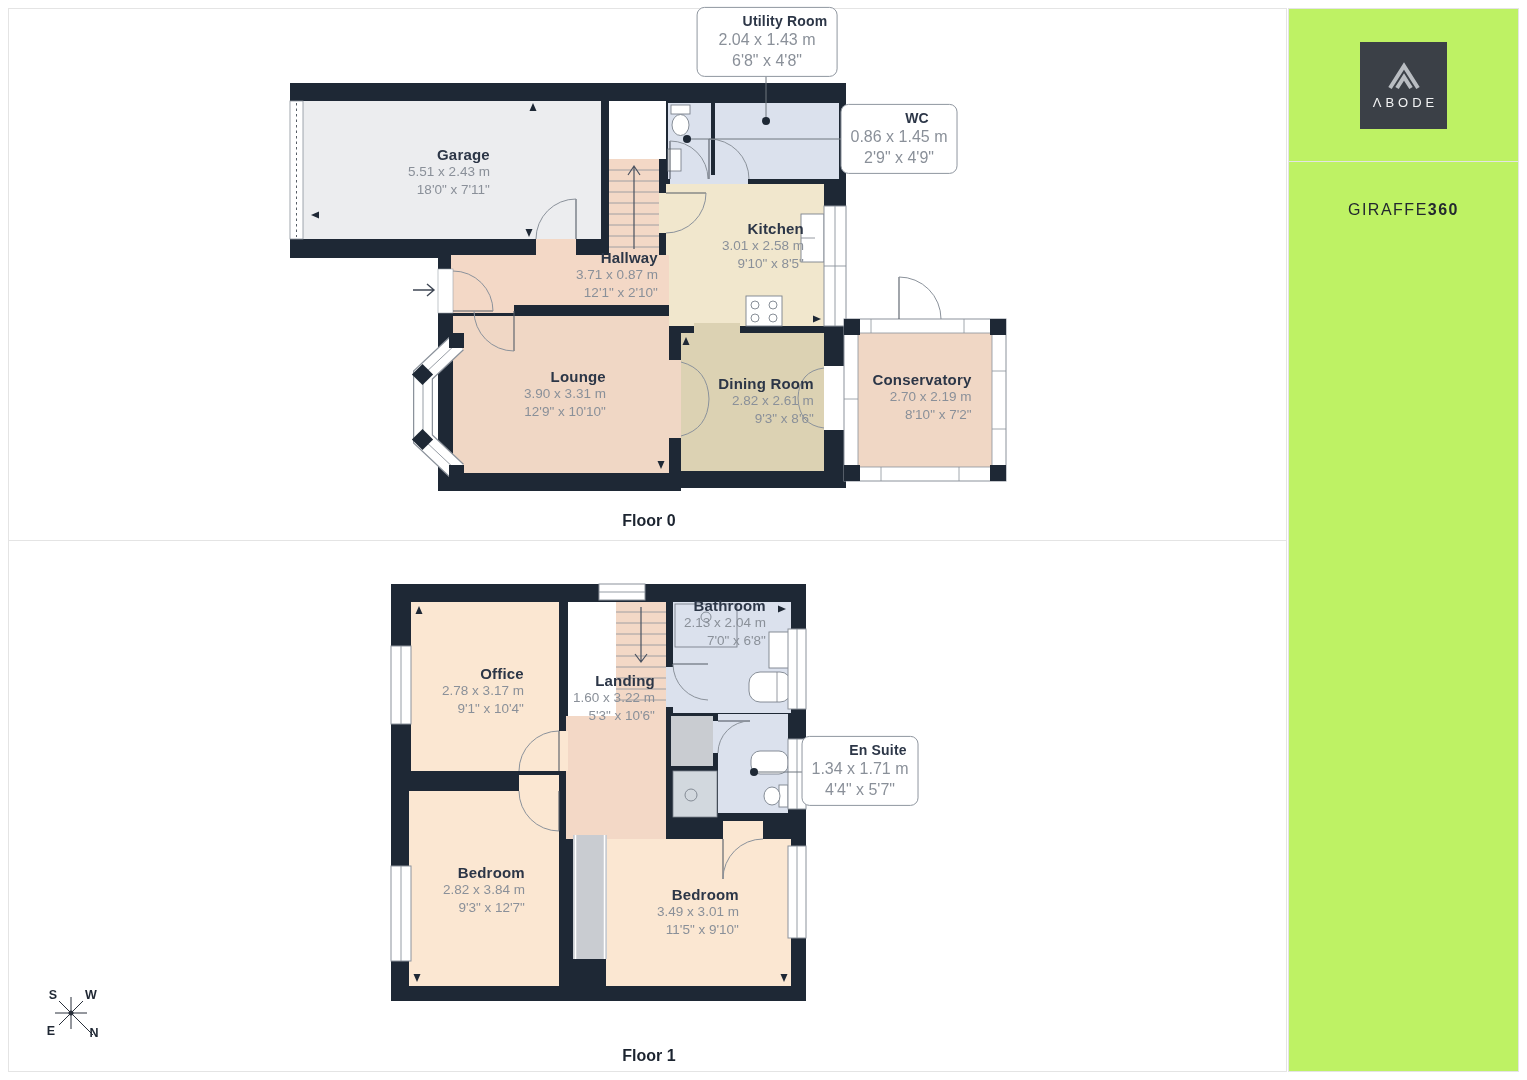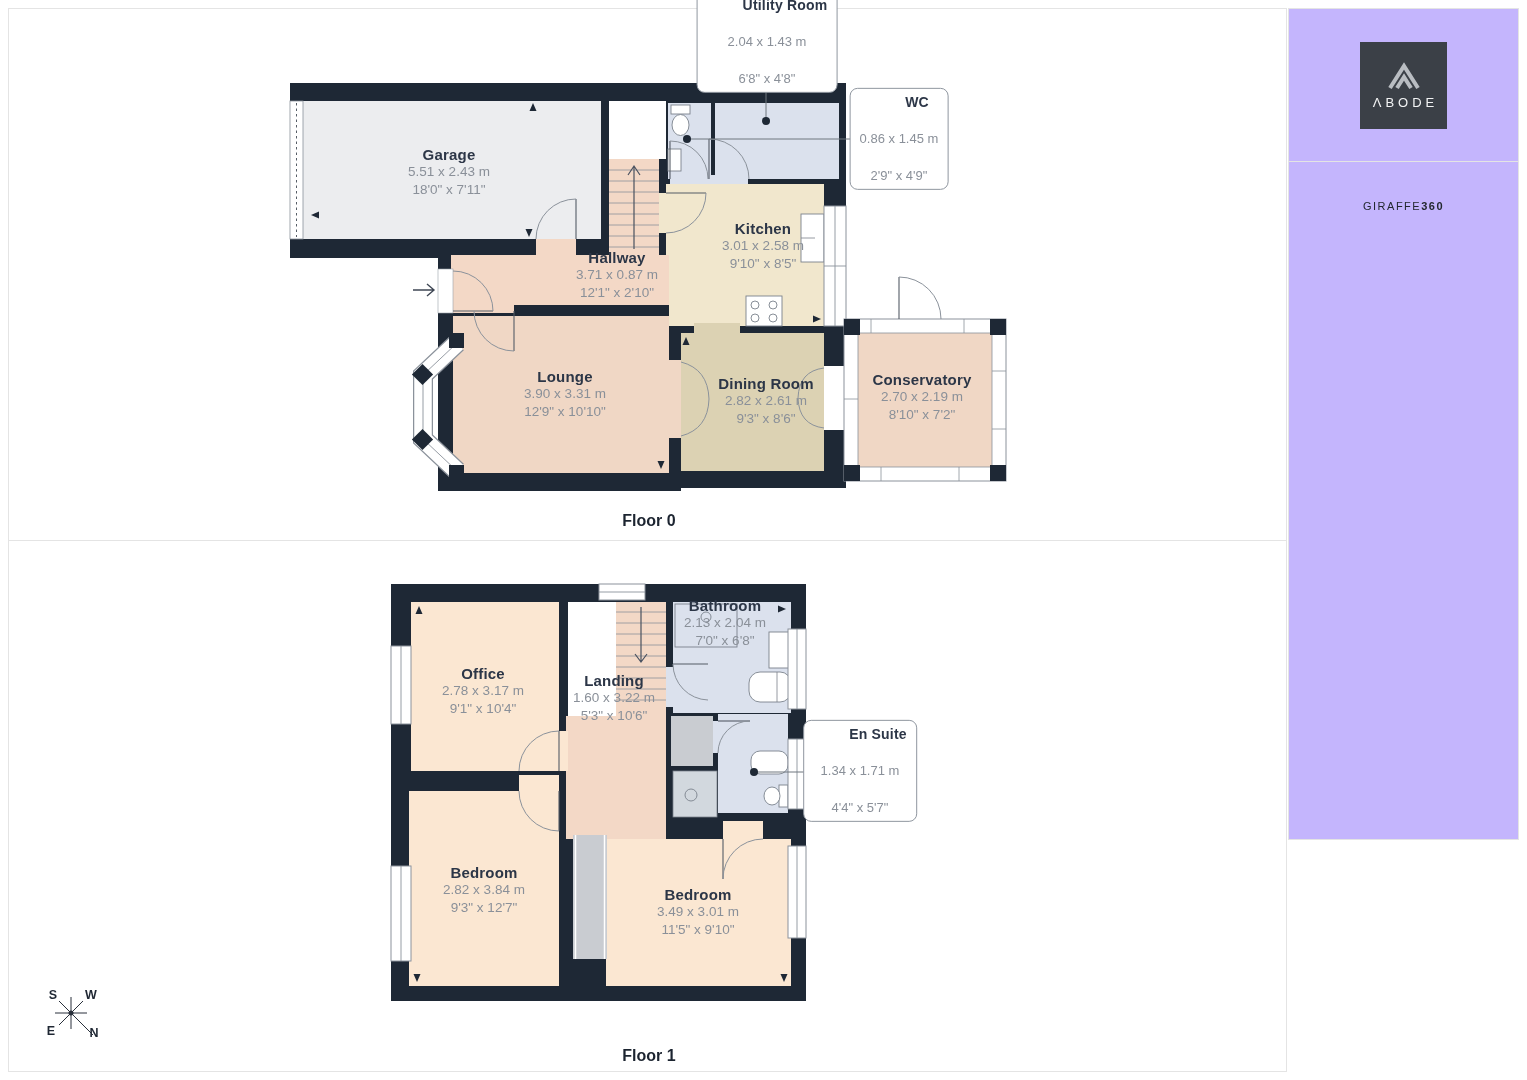--- a/index.html
+++ b/index.html
@@ -4,57 +4,57 @@
 <style>
   html,body{margin:0;padding:0;}
   body{width:1527px;height:1080px;position:relative;background:#fff;
        font-family:"Liberation Sans",sans-serif;overflow:hidden;}
 
   .main-panel{position:absolute;left:8px;top:8px;width:1279px;height:1064px;
               border:1px solid #e4e4e4;box-sizing:border-box;background:#fff;}
   .floor-divider{position:absolute;left:0;right:0;top:531px;height:1px;background:#e4e4e4;}
   .plan-svg{position:absolute;left:0;top:0;}
 
-  .room-label{position:absolute;transform:translate(-50%,-50%);text-align:center;
+  .room-label{position:absolute;transform:translate(-50%,-50%);text-align:right;
               white-space:nowrap;pointer-events:none;}
   .rl-title{font-size:15px;font-weight:700;color:#2c3647;letter-spacing:.2px;}
   .rl-dim{font-size:13.5px;color:#8a9099;line-height:1.32;}
 
   .callout{position:absolute;transform:translate(-50%,-50%);background:#fff;
            border:1px solid #8f969f;border-radius:8px;padding:5px 9px;text-align:center;
            white-space:nowrap;}
   .callout .rl-title{font-size:14px;padding-left:36px;}
-  .callout .rl-dim{font-size:13px;margin-top:20px;}
+  .callout .rl-dim{font-size:16px;}
 
   .floor-label{position:absolute;transform:translate(-50%,-50%);font-size:16px;
                font-weight:700;color:#1c2430;}
 
   .compass-letter{position:absolute;transform:translate(-50%,-50%);font-size:12.5px;
                   font-weight:700;color:#1f2733;}
 
-  .sidebar{position:absolute;left:1288px;top:8px;width:231px;height:832px;
-           border:1px solid #e4e4e4;box-sizing:border-box;background:#c4b5fd;
+  .sidebar{position:absolute;left:1288px;top:8px;width:231px;height:1064px;
+           border:1px solid #e4e4e4;box-sizing:border-box;background:#bef264;
            display:flex;flex-direction:column;}
   .s-logo{height:152px;border-bottom:1px solid #e4e4e4;display:flex;
           align-items:center;justify-content:center;flex:0 0 auto;}
   .logo-box{width:87px;height:87px;background:#3b4047;display:flex;flex-direction:column;
             align-items:center;justify-content:center;}
   .logo-word{color:#f2f3f4;font-size:13px;letter-spacing:4px;padding-left:4px;margin-top:5px;
              font-weight:400;}
   .s-info{height:693px;border-bottom:1px solid #e4e4e4;display:flex;flex-direction:column;
           align-items:center;justify-content:center;flex:0 0 auto;}
   .area-title{font-size:15.5px;font-weight:700;color:#222a35;}
   .area-title sup{font-size:9px;font-weight:700;}
   .area-val{font-size:14.5px;color:#5b626c;margin-top:9px;}
   .area-val sup{font-size:9px;}
   .s-footnote{height:57px;border-bottom:1px solid #e4e4e4;display:flex;align-items:center;
               justify-content:center;font-size:12.5px;color:#555b64;flex:0 0 auto;}
   .s-disclaimer{flex:1;padding:25px 13px 0;text-align:center;font-size:12.5px;color:#555b64;
                 line-height:1.55;}
-  .s-brand{text-align:center;margin-top:11px;font-size:11px;color:#23282f;
+  .s-brand{text-align:center;margin-top:11px;font-size:16px;color:#23282f;
            letter-spacing:1.5px;}
   .s-brand b{font-weight:700;}
 </style>
 </head>
 <body>
 
 <div class="main-panel">
 
   <svg class="plan-svg" width="1277" height="1062" viewBox="0 0 1277 1062">
 

